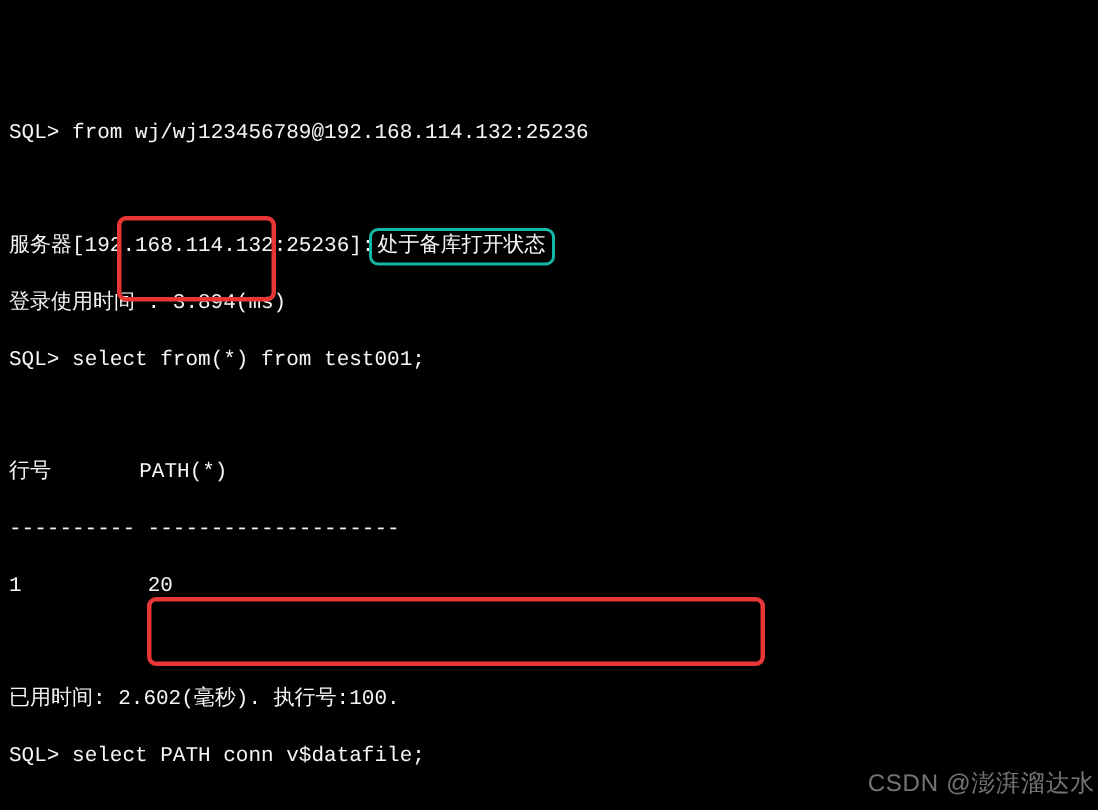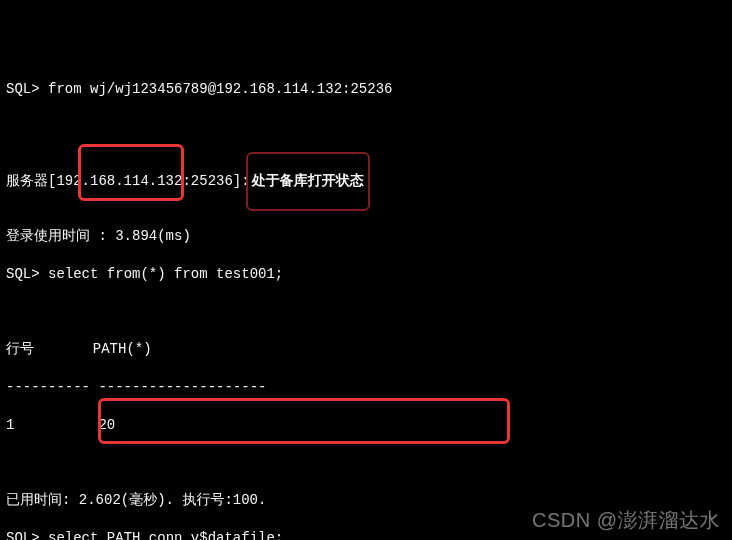--- a/index.html
+++ b/index.html
@@ -15,34 +15,33 @@
       width: 732px;
       height: 540px;
       padding: 4px 6px;
       line-height: 1.35;
       position: relative;
       white-space: pre;
       overflow: hidden;
     }
     .line { white-space: pre; }
     .highlight-red {
-      border: 2px solid #7f1d1d;
+      border: 2px solid #14b8a6;
       border-radius: 6px;
       display: inline-block;
-      padding: 18px 4px;
+      padding: 1px 4px;
       margin: -3px -4px -3px -4px;
-      font-weight: bold;
     }
     .watermark {
       position: absolute;
-      right: 12px;
+      right: 2px;
       bottom: 6px;
       color: rgba(255,255,255,0.45);
       font-family: sans-serif;
-      font-size: 20px;
+      font-size: 16px;
       letter-spacing: 0.5px;
     }
     .box-wide {
       border: 3px solid #e83535;
       border-radius: 6px;
       position: absolute;
     }
     #box-count {
       left: 78px;
       top: 144px;

